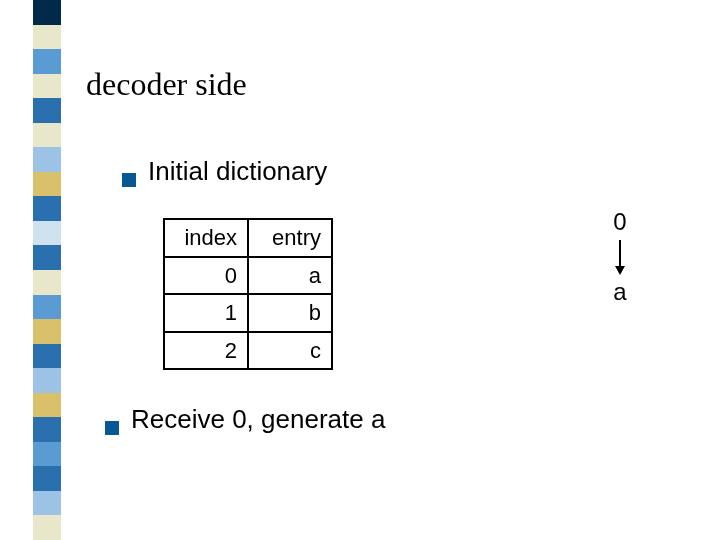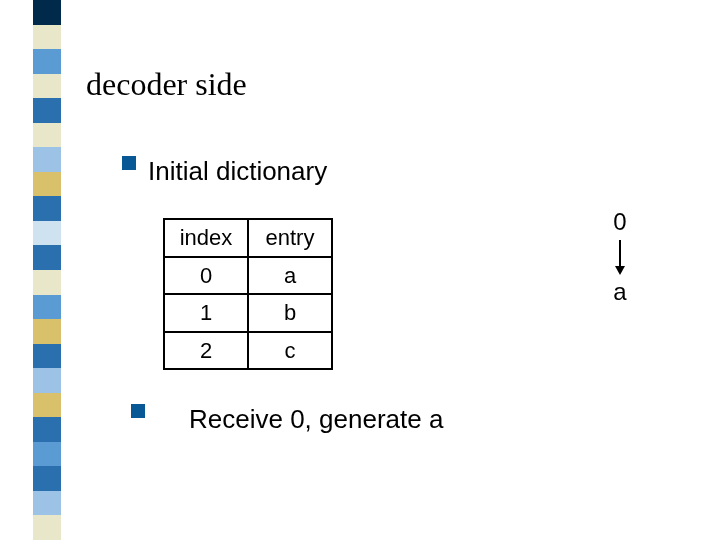--- a/index.html
+++ b/index.html
@@ -29,45 +29,45 @@
     left: 86px;
     top: 66px;
     font-family: "Times New Roman", Times, serif;
     font-size: 32px;
     color: #000000;
     text-align: right;
   }
   .bullet-line {
     position: absolute;
     display: flex;
-    align-items: flex-start;
+    align-items: flex-end;
     font-size: 26px;
     color: #000000;
   }
   .bullet-sq {
     width: 14px;
     height: 14px;
     background: #085896;
     margin-right: 12px;
     flex: 0 0 auto;
   }
   .b1 { left: 122px; top: 156px; }
-  .b2 { left: 131px; top: 404px; gap: 32px; }
+  .b2 { left: 105px; top: 404px; }
   .dict-table {
     position: absolute;
     left: 163px;
     top: 218px;
     border-collapse: collapse;
     font-size: 22px;
   }
   .dict-table td {
     border: 2px solid #000;
     padding: 4px 10px;
     min-width: 50px;
-    text-align: center;
+    text-align: right;
     line-height: 1.25;
   }
   .dict-table td.col-index { width: 62px; }
   .dict-table td.col-entry { width: 62px; }
   .right-annot {
     position: absolute;
     left: 600px;
     top: 208px;
     width: 40px;
     text-align: center;

